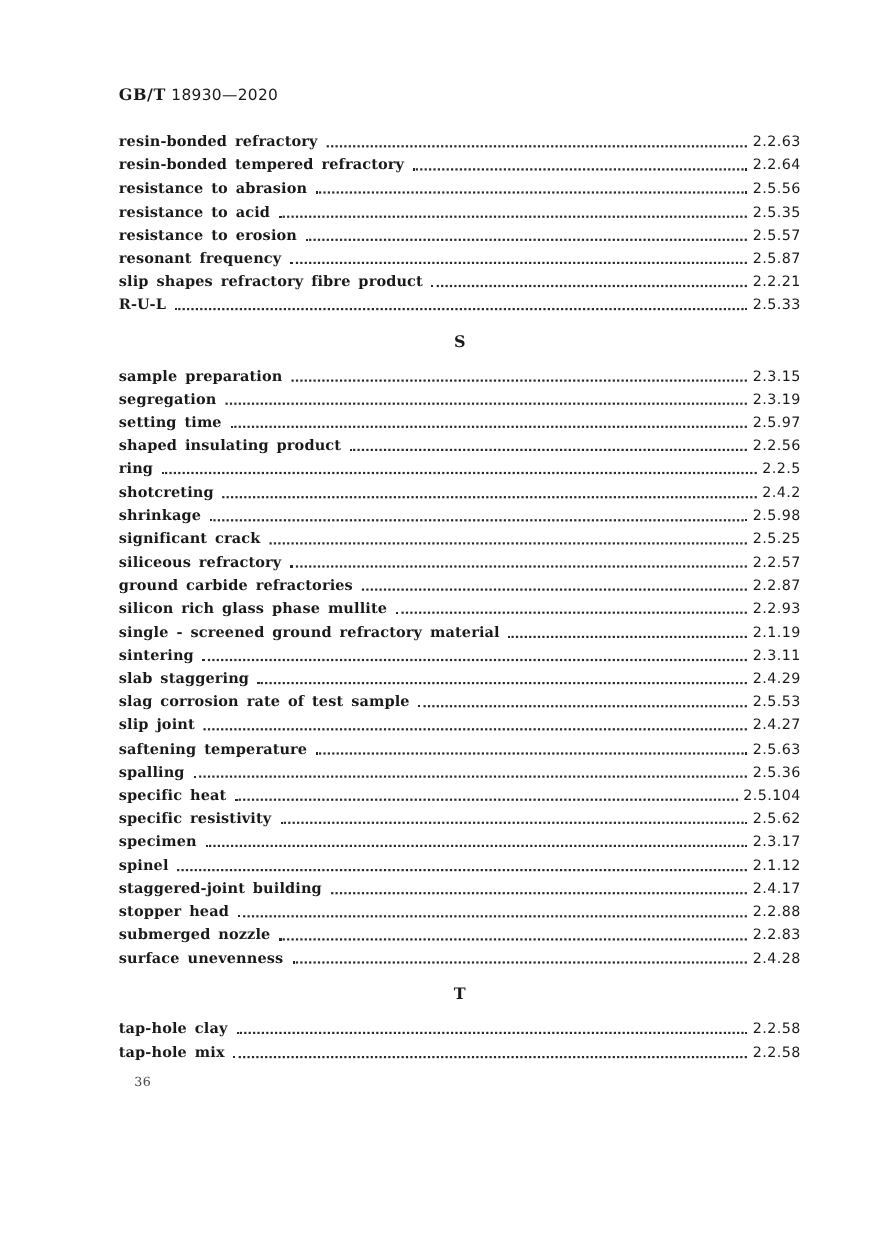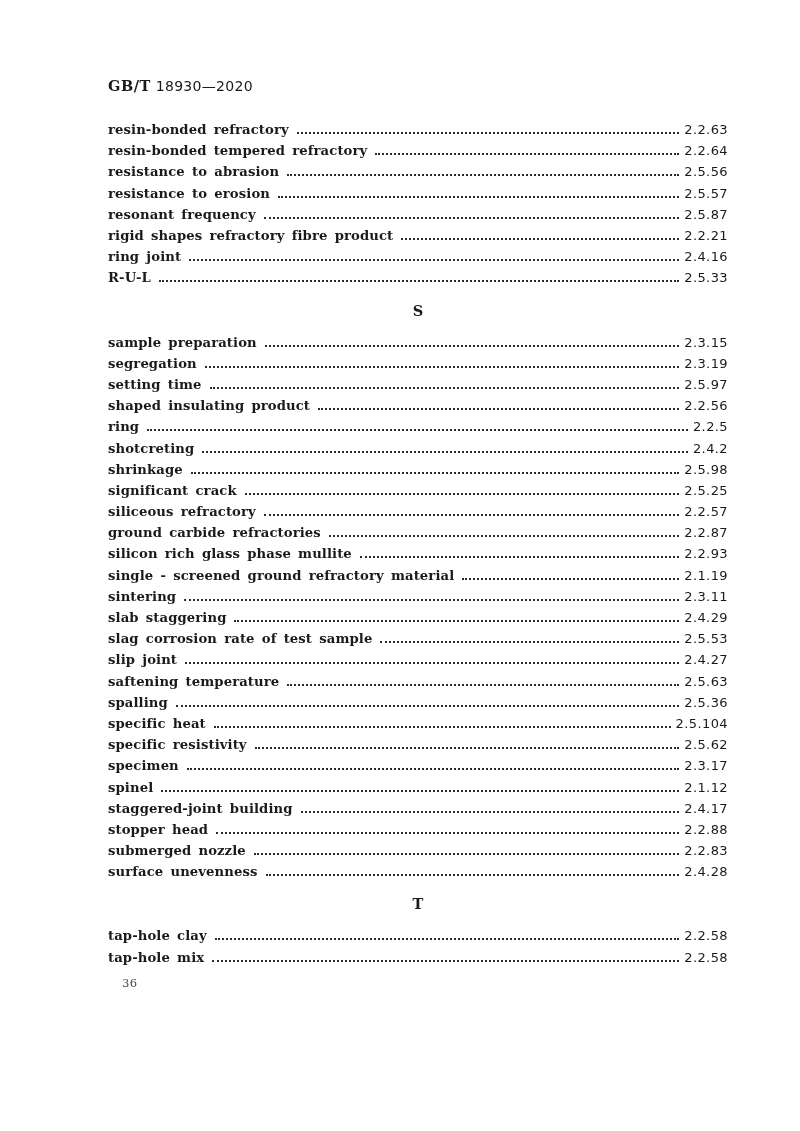--- a/index.html
+++ b/index.html
@@ -102,38 +102,38 @@
           <span class="term">resin-bonded tempered refractory</span>
           <span class="leader"></span>
           <span class="ref">2.2.64</span>
         </div>
         <div class="row">
           <span class="term">resistance to abrasion</span>
           <span class="leader"></span>
           <span class="ref">2.5.56</span>
         </div>
         <div class="row">
+          <span class="term">resistance to acid</span>
+          <span class="leader"></span>
+          <span class="ref">2.5.35</span>
+        </div>
+        <div class="row">
           <span class="term">resistance to erosion</span>
           <span class="leader"></span>
           <span class="ref">2.5.57</span>
         </div>
         <div class="row">
           <span class="term">resonant frequency</span>
           <span class="leader"></span>
           <span class="ref">2.5.87</span>
         </div>
         <div class="row">
-          <span class="term">rigid shapes refractory fibre product</span>
+          <span class="term">slip shapes refractory fibre product</span>
           <span class="leader"></span>
           <span class="ref">2.2.21</span>
-        </div>
-        <div class="row">
-          <span class="term">ring joint</span>
-          <span class="leader"></span>
-          <span class="ref">2.4.16</span>
         </div>
         <div class="row">
           <span class="term">R-U-L</span>
           <span class="leader"></span>
           <span class="ref">2.5.33</span>
         </div>
       </div>
       <div class="section-heading">S</div>
       <div class="entry-list">
         <div class="row">

